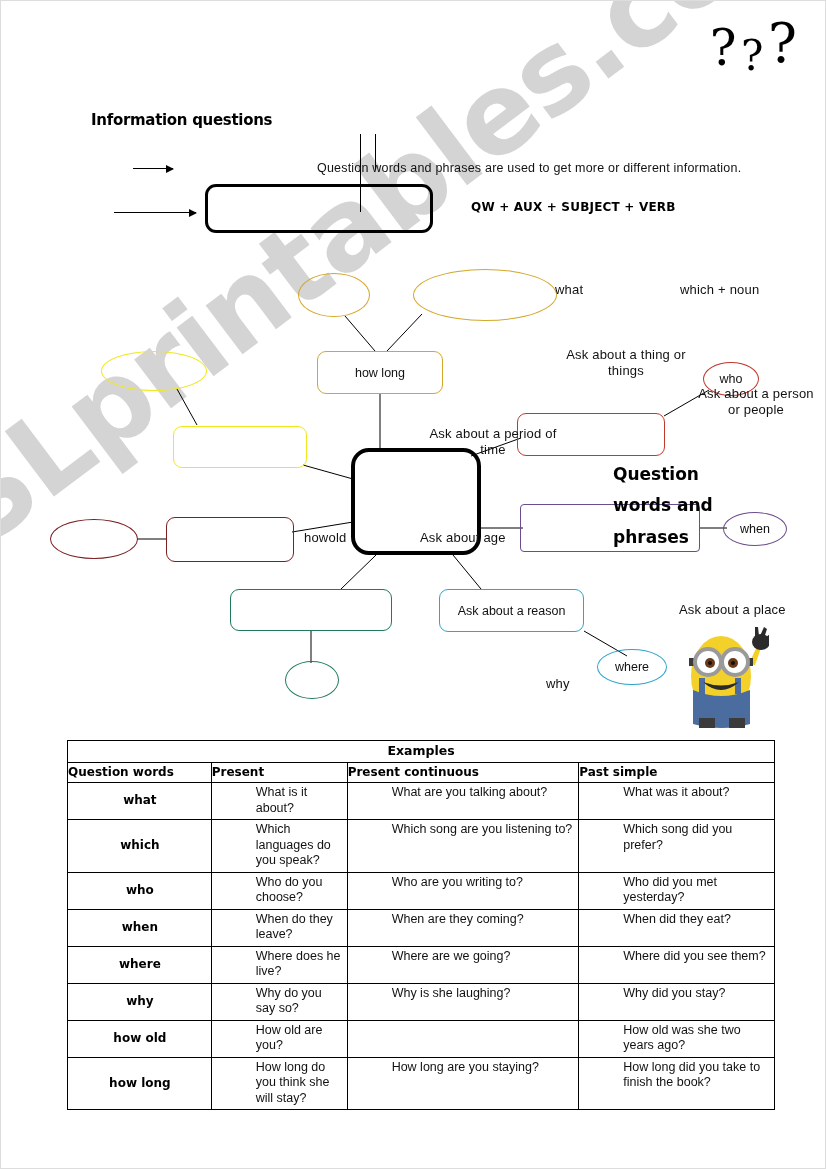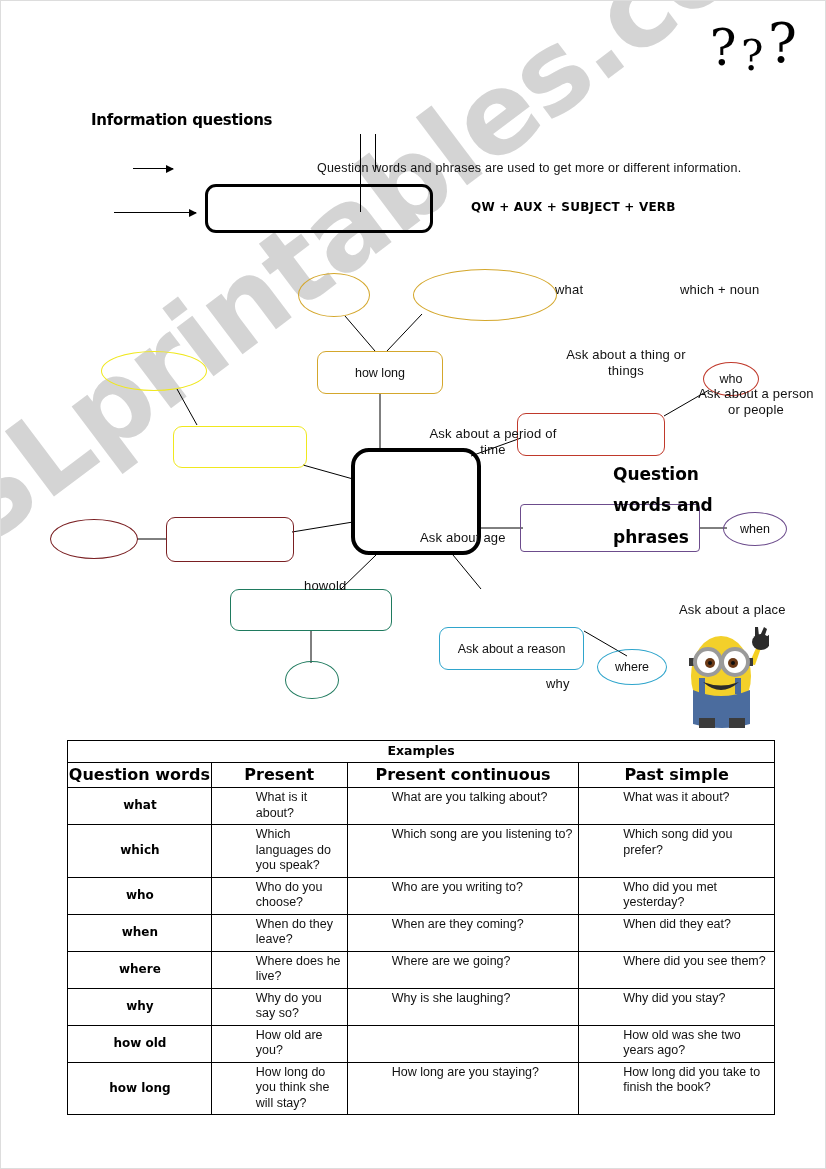--- a/index.html
+++ b/index.html
@@ -199,24 +199,24 @@
     line-height: 1.24;
   }
   th.examples {
     text-align: center;
     font-family: "DejaVu Sans", sans-serif;
     font-weight: bold;
     font-size: 12.5px;
     padding: 2px 0 3px 0;
   }
   th.colhead {
-    text-align: center;
-    font-family: "DejaVu Sans", sans-serif;
-    font-weight: bold;
-    font-size: 16px;
+    text-align: left;
+    font-family: "DejaVu Sans", sans-serif;
+    font-weight: bold;
+    font-size: 12px;
     padding: 2px 0 3px 0;
   }
   td.qw {
     text-align: center;
     font-family: "DejaVu Sans", sans-serif;
     font-weight: bold;
     font-size: 12px;
     vertical-align: middle;
   }
   td.ex {
@@ -310,21 +310,21 @@
   <div class="shape rbox" id="center-box"></div>
 
   <div class="shape rbox" style="left:516px;top:412px;width:148px;height:43px;border:1.2px solid #c0392b;"></div>
 
   <div class="shape rbox" style="left:519px;top:503px;width:180px;height:48px;border:1.2px solid #6c4c8c;border-radius:4px;"></div>
 
   <div class="shape rbox" style="left:229px;top:588px;width:162px;height:42px;border:1.2px solid #1f7a5e;"></div>
 
   <div class="shape ellipse" style="left:284px;top:660px;width:54px;height:38px;border:1.2px solid #1f7a5e;"></div>
 
-  <div class="shape rbox" style="left:438px;top:588px;width:145px;height:43px;border:1.4px solid #2fa5cc;margin-top:38px;">
+  <div class="shape rbox" style="left:438px;top:588px;width:145px;height:43px;border:1.4px solid #2fa5cc;">
     <span>Ask about a reason</span>
   </div>
 
   <div class="shape ellipse" style="left:702px;top:361px;width:56px;height:34px;border:1.3px solid #c0392b;">
     <span>who</span>
   </div>
 
   <div class="shape ellipse" style="left:722px;top:511px;width:64px;height:34px;border:1.3px solid #6c4c8c;">
     <span>when</span>
   </div>
@@ -336,21 +336,21 @@
   <div class="flabel two" style="left:427px;top:425px;width:130px;text-align:center;">Ask about a period of time</div>
 
   <div class="flabel two" style="left:563px;top:346px;width:124px;text-align:center;">Ask about a thing or things</div>
 
   <div class="flabel two" style="left:690px;top:385px;width:130px;">Ask about a person or people</div>
 
   <div class="flabel" style="left:419px;top:529px;">Ask about age</div>
 
   <div class="flabel" style="left:678px;top:601px;">Ask about a place</div>
 
-  <div class="flabel" style="left:303px;top:529px;margin-top:48px;">howold</div>
+  <div class="flabel" style="left:303px;top:529px;">howold</div>
 
   <div class="flabel" style="left:545px;top:675px;">why</div>
 
   <div id="bigcenter-label">Question words and phrases</div>
 
   <svg id="minion" viewBox="0 0 92 110">
 
     <path d="M72 46 L80 28 L84 30 L78 47 Z" fill="#f5d020"></path>
     <path d="M83 18 l4 -9 l3 2 l-3 9 z M88 20 l6 -5 l2 3 l-6 4 z M78 18 l0 -9 l3 0 l1 9 z" fill="#2b2b2b"></path>
     <ellipse cx="84" cy="24" rx="9" ry="8" fill="#2b2b2b"></ellipse>

